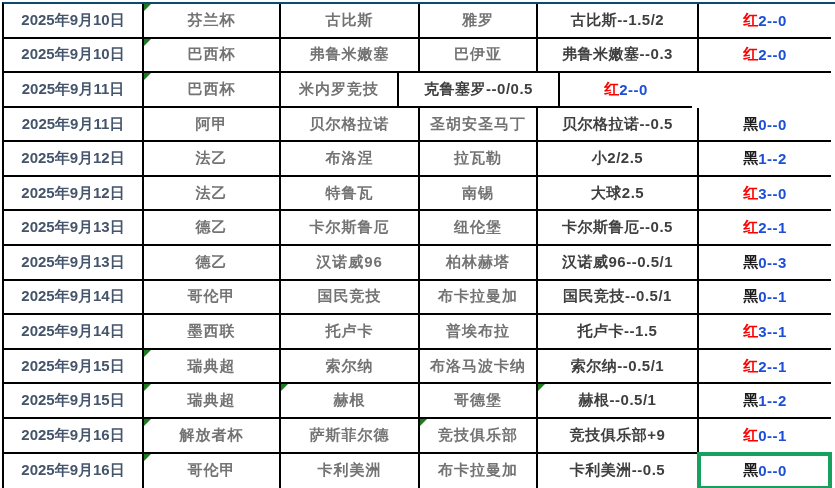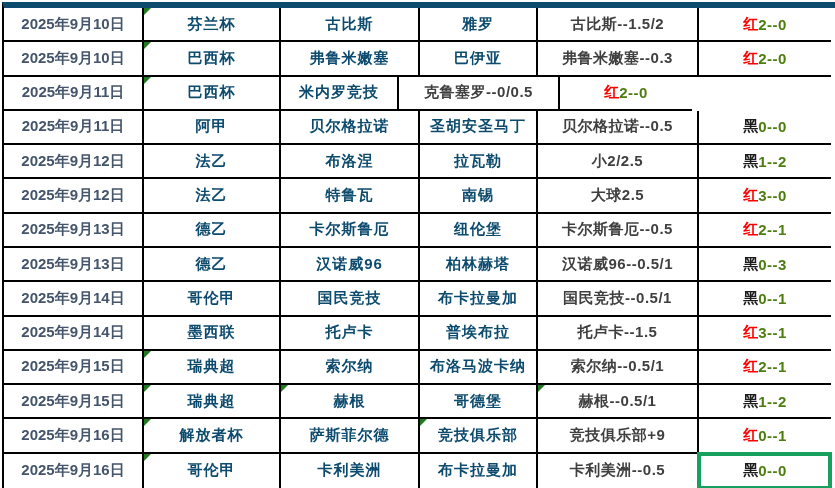--- a/index.html
+++ b/index.html
@@ -13,21 +13,21 @@
     position: relative;
     width: 835px; height: 488px;
     padding-top: 2px;
     padding-left: 2px;
   }
   .grid {
     display: flex;
     flex-direction: column;
     width: 833px;
     height: 486px;
-    border-top: 6px solid #0c4a6e;
+    border-top: 2px solid #0c4a6e;
     border-left: 2px solid #000;
   }
   .row {
     display: flex;
     flex: 1 1 0;
     min-height: 0;
   }
   .cell {
     position: relative;
     display: flex;
@@ -45,26 +45,26 @@
   .col-date     { width: 140px; }
   .col-league   { width: 137px; }
   .col-home     { width: 139px; }
   .col-away     { width: 118px; }
   .col-handicap { width: 161px; }
   .col-result   { width: 132px; border-right: none; }
 
   .col-date .txt     { color: #44546A; letter-spacing: 0px; }
   .col-league .txt,
   .col-home .txt,
-  .col-away .txt     { color: #0c4a6e; letter-spacing: 1px; }
+  .col-away .txt     { color: #737373; letter-spacing: 1px; }
   .col-handicap .txt { color: #3f3f3f; letter-spacing: 0.5px; }
 
   .result-flag { color: #1c1c1c; }
   .result-flag.red { color: #fe0000; }
-  .result-score { color: #4d7c0f; letter-spacing: 0.5px; }
+  .result-score { color: #1d4ed8; letter-spacing: 0.5px; }
 
   .indicator {
     position: absolute;
     top: 0; left: 0;
     width: 0; height: 0;
     border-top: 7px solid #217a21;
     border-right: 7px solid transparent;
     pointer-events: none;
   }
   .selection-border {

